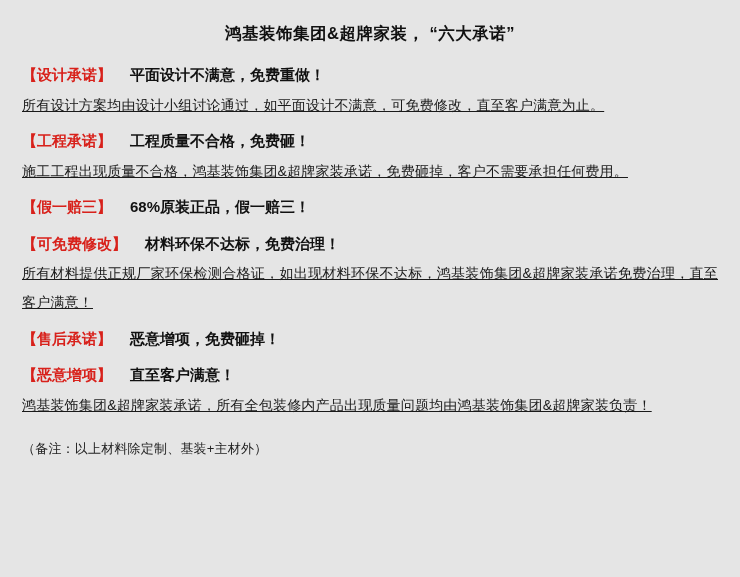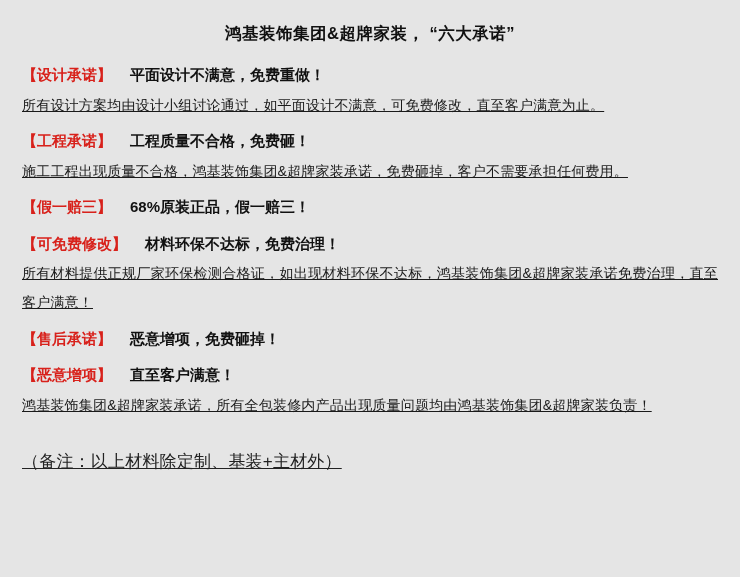--- a/index.html
+++ b/index.html
@@ -57,25 +57,24 @@
   .promise-body {
     font-size: 14px;
     color: #1a1a1a;
     line-height: 2.05;
     letter-spacing: 0.2px;
     text-align: justify;
     margin-top: 1px;
     text-decoration: underline;
   }
   .note {
-    margin-top: 30px;
-    font-size: 17px;
+    margin-top: 20px;
+    font-size: 13px;
     color: #222222;
     letter-spacing: 0.2px;
-    text-decoration: underline;
   }
 </style>
 </head>
 <body>
 
 <div class="page">
 
   <div class="doc-title">鸿基装饰集团&amp;超牌家装， “六大承诺”</div>
 
   <div class="promise-list">

